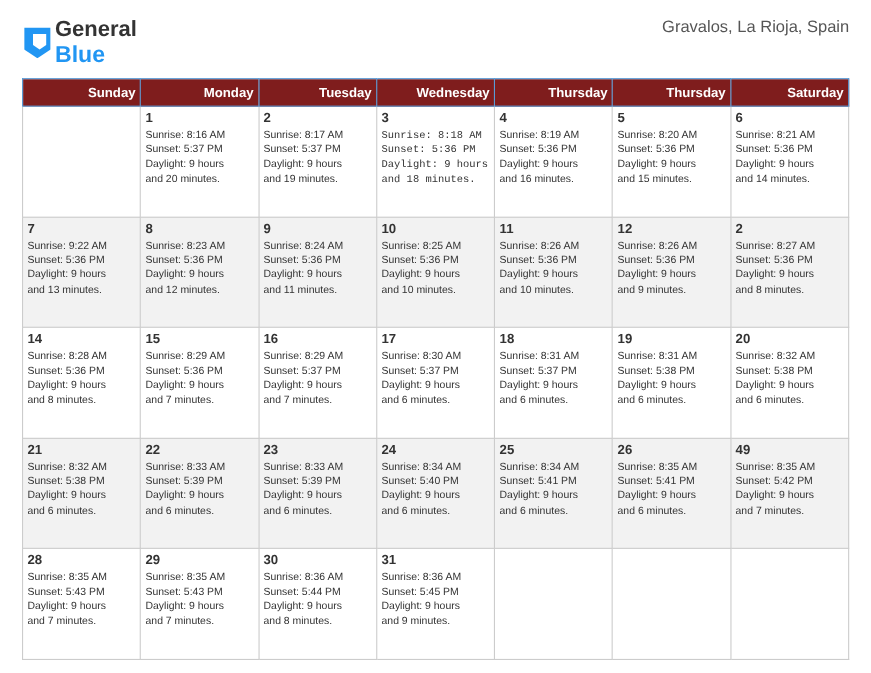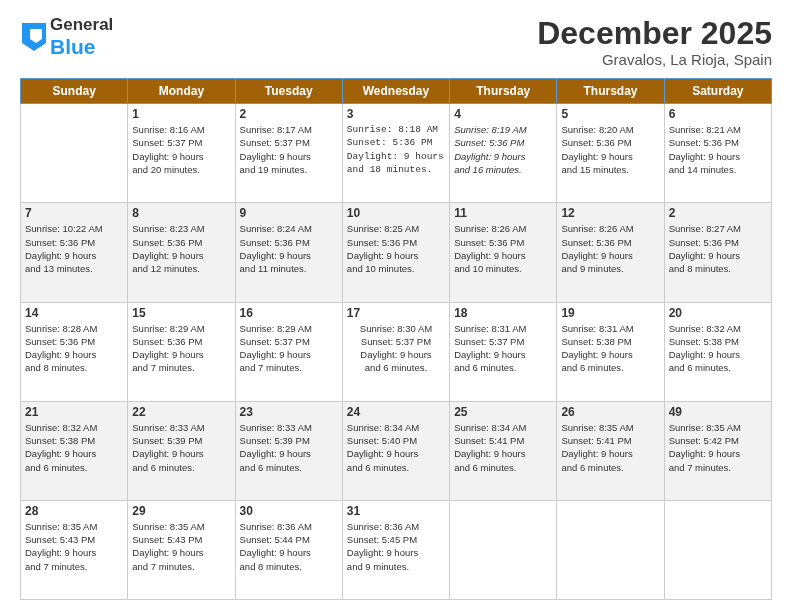--- a/index.html
+++ b/index.html
@@ -27,21 +27,21 @@
       display: flex;
       align-items: center;
       gap: 4px;
     }
     .logo-text {
       display: flex;
       flex-direction: column;
       line-height: 1.1;
     }
     .logo-general {
-      font-size: 17px;
+      font-size: 20px;
       font-weight: bold;
       color: #333;
     }
     .logo-blue {
       font-size: 21px;
       font-weight: bold;
       color: #2196F3;
     }
     .logo-icon {
       width: 24px;
@@ -60,26 +60,26 @@
     .subtitle {
       font-size: 15px;
       color: #555;
     }
     .calendar {
       width: 100%;
       border-collapse: collapse;
       flex: 1;
     }
     .calendar thead th {
-      background-color: #a16207;
+      background-color: #7f1d1d;
       color: #fff;
       font-size: 12px;
       font-weight: bold;
       padding: 5px 4px;
-      text-align: center;
+      text-align: right;
       border: 1px solid #5a9ad4;
     }
     .calendar tbody td {
       border: 1px solid #ccc;
       vertical-align: top;
       padding: 3px 4px;
       font-size: 10px;
       color: #333;
       width: calc(100% / 7);
       height: 82px;
@@ -112,21 +112,20 @@
       <svg class="logo-icon" viewBox="0 0 24 28" xmlns="http://www.w3.org/2000/svg">
         <polygon points="0,0 24,0 24,20 12,28 0,20" fill="#2196F3"></polygon>
         <polygon points="8,6 20,6 20,16 14,20 8,16" fill="#fff"></polygon>
       </svg>
       <div class="logo-text">
         <span class="logo-general">General</span>
         <span class="logo-blue">Blue</span>
       </div>
     </div>
     <div class="title-area">
-      <div class="month-title">December 2025</div>
       <div class="subtitle">Gravalos, La Rioja, Spain</div>
     </div>
   </div>
 
   <table class="calendar">
     <thead>
       <tr>
       <th>Sunday</th>
           <th>Monday</th>
           <th>Tuesday</th>
@@ -155,21 +154,21 @@
           </td>
           <td>
             <span class="day-number">3</span>
             <div class="day-info" style="white-space: pre-line; font-family: Liberation Mono, monospace;">Sunrise: 8:18 AM
 Sunset: 5:36 PM
 Daylight: 9 hours
 and 18 minutes.</div>
           </td>
           <td>
             <span class="day-number">4</span>
-            <div class="day-info" style="white-space: pre-line; font-style: italic;">Sunrise: 8:19 AM
+            <div class="day-info" style="white-space: pre-line;">Sunrise: 8:19 AM
 Sunset: 5:36 PM
 Daylight: 9 hours
 and 16 minutes.</div>
           </td>
           <td>
             <span class="day-number">5</span>
             <div class="day-info" style="white-space: pre-line;">Sunrise: 8:20 AM
 Sunset: 5:36 PM
 Daylight: 9 hours
 and 15 minutes.</div>
@@ -178,21 +177,21 @@
             <span class="day-number">6</span>
             <div class="day-info" style="white-space: pre-line;">Sunrise: 8:21 AM
 Sunset: 5:36 PM
 Daylight: 9 hours
 and 14 minutes.</div>
           </td>
         </tr>
         <tr class="row-shaded">
           <td>
             <span class="day-number">7</span>
-            <div class="day-info" style="white-space: pre-line;">Sunrise: 10:22 AM
+            <div class="day-info" style="white-space: pre-line;">Sunrise: 9:22 AM
 Sunset: 5:36 PM
 Daylight: 9 hours
 and 13 minutes.</div>
           </td>
           <td>
             <span class="day-number">8</span>
             <div class="day-info" style="white-space: pre-line;">Sunrise: 8:23 AM
 Sunset: 5:36 PM
 Daylight: 9 hours
 and 12 minutes.</div>
@@ -250,21 +249,21 @@
           </td>
           <td>
             <span class="day-number">16</span>
             <div class="day-info" style="white-space: pre-line;">Sunrise: 8:29 AM
 Sunset: 5:37 PM
 Daylight: 9 hours
 and 7 minutes.</div>
           </td>
           <td>
             <span class="day-number">17</span>
-            <div class="day-info" style="white-space: pre-line; text-align: center;">Sunrise: 8:30 AM
+            <div class="day-info" style="white-space: pre-line;">Sunrise: 8:30 AM
 Sunset: 5:37 PM
 Daylight: 9 hours
 and 6 minutes.</div>
           </td>
           <td>
             <span class="day-number">18</span>
             <div class="day-info" style="white-space: pre-line;">Sunrise: 8:31 AM
 Sunset: 5:37 PM
 Daylight: 9 hours
 and 6 minutes.</div>

